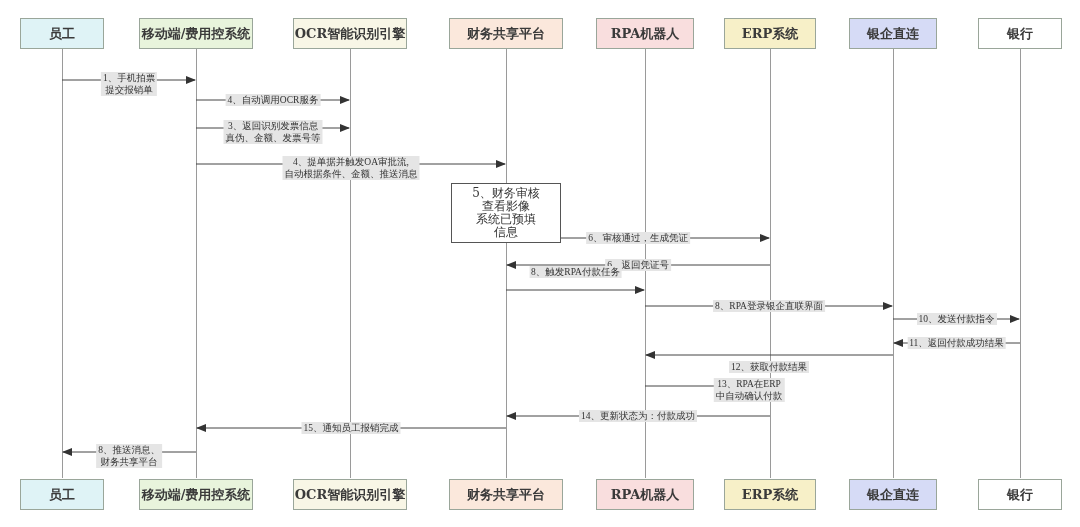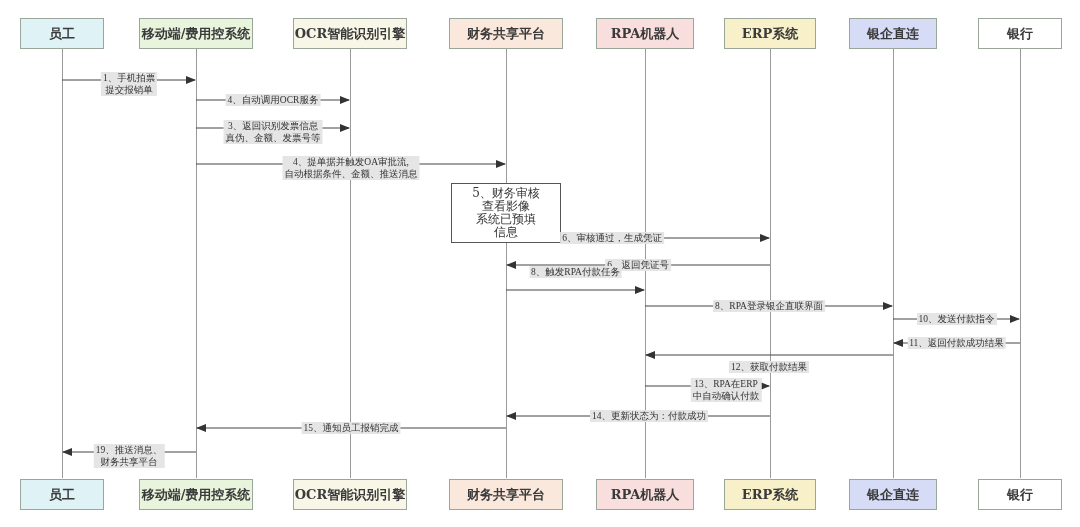--- a/index.html
+++ b/index.html
@@ -79,48 +79,48 @@
       <div>真伪、金额、发票号等</div>
     </div>
     <div class="msg-label" style="left: 351px; top: 168px;">
       <div>4、提单据并触发OA审批流,</div>
       <div>自动根据条件、金额、推送消息</div>
     </div>
     <div class="note" style="left: 451px; top: 183px; width: 110px;">
       <div>5、财务审核查看影像</div>
       <div>系统已预填信息</div>
     </div>
-    <div class="msg-label" style="left: 612px; top: 238px;">
+    <div class="msg-label" style="left: 638px; top: 238px;">
       <div>6、审核通过，生成凭证</div>
     </div>
     <div class="msg-label" style="left: 638px; top: 265px;">
       <div>6、返回凭证号</div>
     </div>
     <div class="msg-label" style="left: 575.5px; top: 272px;">
       <div>8、触发RPA付款任务</div>
     </div>
     <div class="msg-label" style="left: 769px; top: 306px;">
       <div>8、RPA登录银企直联界面</div>
     </div>
     <div class="msg-label" style="left: 956.5px; top: 319px;">
       <div>10、发送付款指令</div>
     </div>
     <div class="msg-label" style="left: 956.5px; top: 343px;">
       <div>11、返回付款成功结果</div>
     </div>
     <div class="msg-label" style="left: 769px; top: 355px; margin-top: 12px;">
       <div>12、获取付款结果</div>
     </div>
-    <div class="msg-label" style="left: 726px; top: 390px;">
+    <div class="msg-label" style="left: 749px; top: 390px;">
       <div>13、RPA在ERP</div>
       <div>中自动确认付款</div>
     </div>
-    <div class="msg-label" style="left: 638px; top: 416px; margin-left: 11px;">
+    <div class="msg-label" style="left: 638px; top: 416px;">
       <div>14、更新状态为：付款成功</div>
     </div>
     <div class="msg-label" style="left: 351px; top: 428px;">
       <div>15、通知员工报销完成</div>
     </div>
     <div class="msg-label" style="left: 129px; top: 456px;">
-      <div>19、推送消息、</div>
+      <div>8、推送消息、</div>
       <div>财务共享平台</div>
     </div>
   </div>
 
 </body></html>

